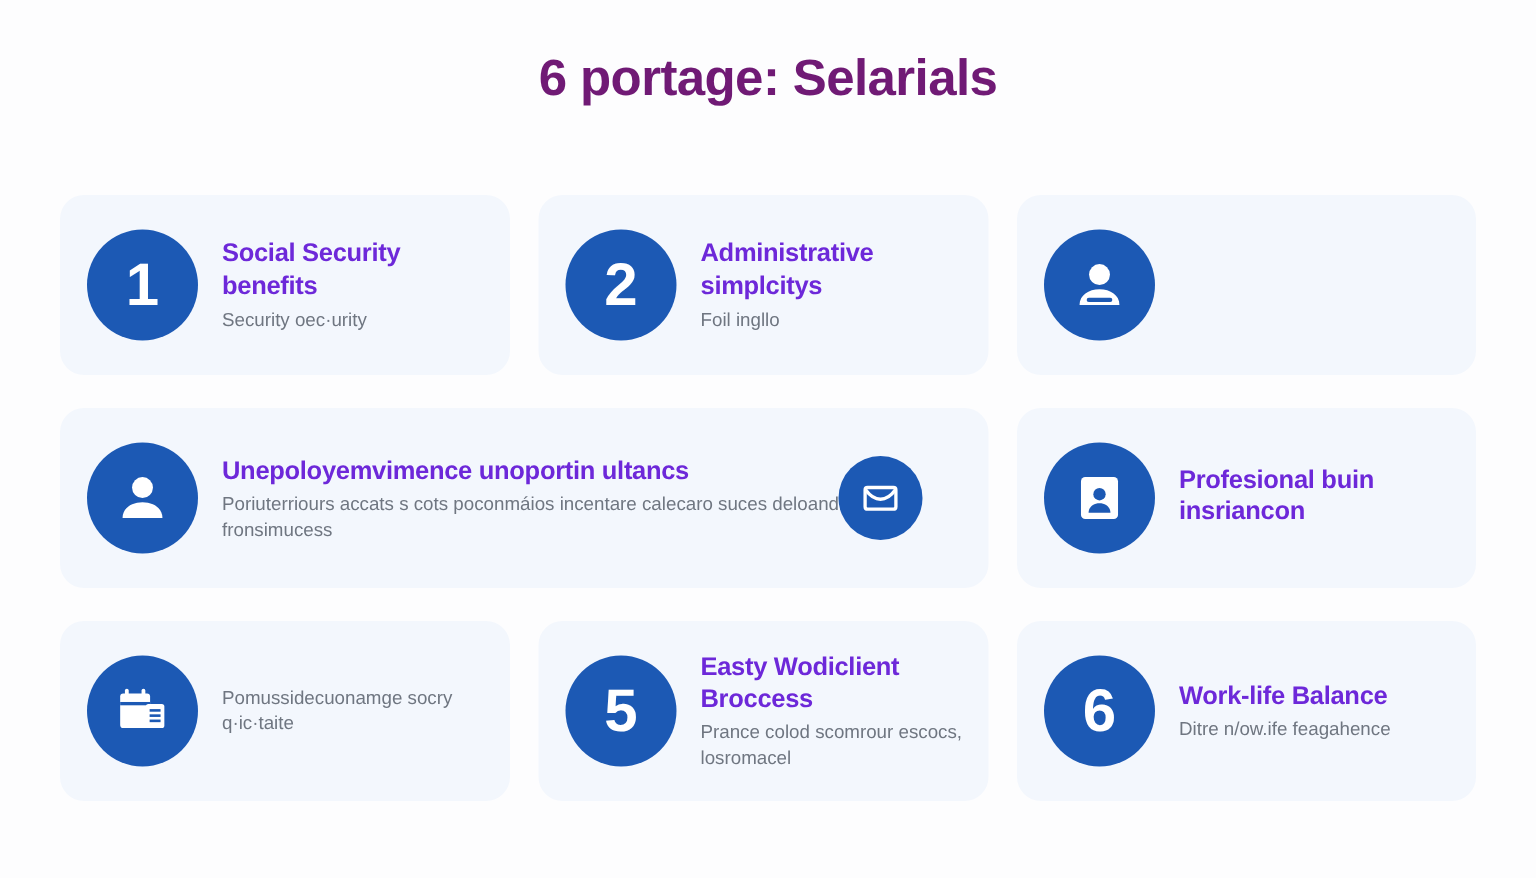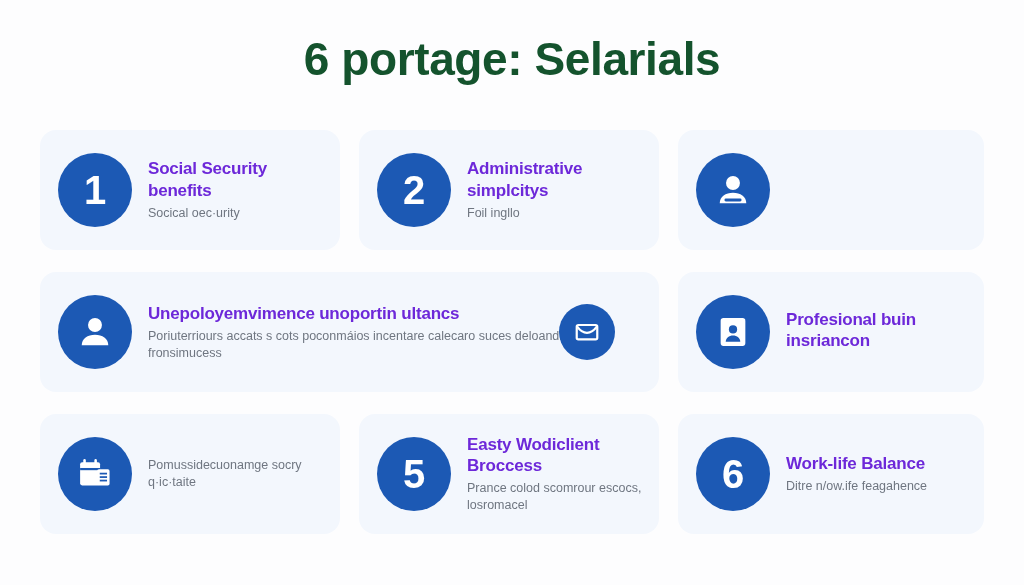--- a/index.html
+++ b/index.html
@@ -26,23 +26,23 @@
   
   .title-wrap {
     position: absolute;
     top: 34px;
     left: 0;
     width: 1024px;
     text-align: center;
   }
 
   .main-title {
-    font-size: 46px;
+    font-size: 34px;
     font-weight: bold;
-    color: #14532d;
+    color: #701a75;
     letter-spacing: -0.4px;
     line-height: 1.1;
     font-family: "Liberation Sans", sans-serif;
   }
 
   
   .grid {
     position: absolute;
     top: 130px;
     left: 40px;
@@ -140,21 +140,21 @@
   </div>
 
   <div class="grid">
 
     <div class="card">
       <div class="badge">
         <span class="badge-num">1</span>
       </div>
       <div class="card-text">
         <div class="card-title">Social Security benefits</div>
-        <div class="card-sub">Socical oec·urity</div>
+        <div class="card-sub">Security oec·urity</div>
       </div>
     </div>
 
     <div class="card">
       <div class="badge">
         <span class="badge-num">2</span>
       </div>
       <div class="card-text">
         <div class="card-title">Administrative simplcitys</div>
         <div class="card-sub">Foil ingllo</div>

